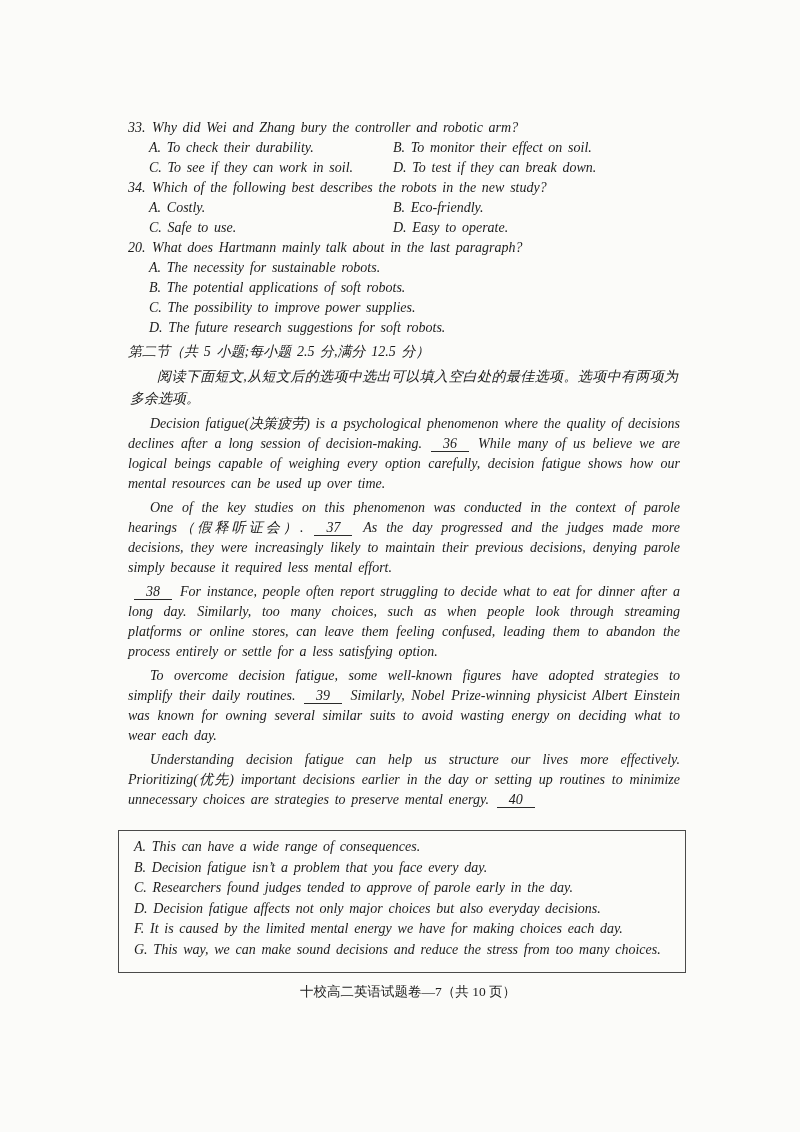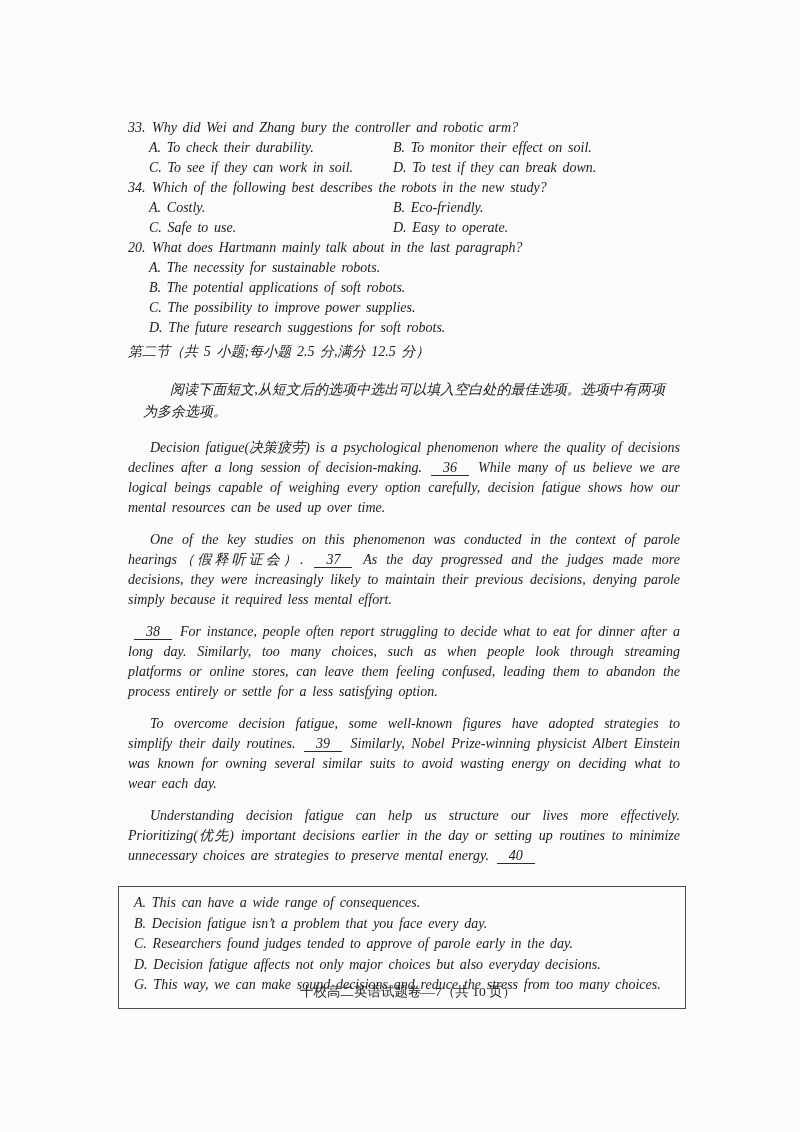--- a/index.html
+++ b/index.html
@@ -25,24 +25,24 @@
   }
   
   .q-stem { display: flex; }
   .q-num { width: 24px; flex: none; }
   .q-text { flex: 1; }
   .opts { padding-left: 21px; }
   .opts.grid2 { display: grid; grid-template-columns: 244px 1fr; }
   .opt { display: block; line-height: 20px; }
   
   .section-heading { line-height: 24px; margin-top: 2px; }
-  .instruction { line-height: 22px; text-indent: 27px; text-align: justify; margin: 15px; }
+  .instruction { line-height: 22px; text-indent: 27px; text-align: justify; margin: 2px; }
   
   .para {
-    margin: 12px 0 0 0;
+    margin: 4px 0 0 0;
     text-align: justify;
     text-indent: 22px;
     line-height: 20px;
   }
   .para.blank-first { text-indent: 4px; }
   .blank {
     display: inline-block;
     min-width: 38px;
     text-indent: 0;
     text-align: center;
@@ -122,19 +122,20 @@
       <p class="para blank-first"><span class="blank">38</span> <span>For instance, people often report struggling to decide what to eat for dinner after a long day. Similarly, too many choices, such as when people look through streaming platforms or online stores, can leave them feeling confused, leading them to abandon the process entirely or settle for a less satisfying option.</span></p>
       <p class="para"><span>To overcome decision fatigue, some well-known figures have adopted strategies to simplify their daily routines.</span> <span class="blank">39</span> <span>Similarly, Nobel Prize-winning physicist Albert Einstein was known for owning several similar suits to avoid wasting energy on deciding what to wear each day.</span></p>
       <p class="para"><span>Understanding decision fatigue can help us structure our lives more effectively. Prioritizing(优先) important decisions earlier in the day or setting up routines to minimize unnecessary choices are strategies to preserve mental energy.</span> <span class="blank">40</span></p>
     </div>
 
     <div class="choices-box">
       <div class="box-line">A. This can have a wide range of consequences.</div>
       <div class="box-line">B. Decision fatigue isn’t a problem that you face every day.</div>
       <div class="box-line">C. Researchers found judges tended to approve of parole early in the day.</div>
       <div class="box-line">D. Decision fatigue affects not only major choices but also everyday decisions.</div>
+      <div class="box-line">F. It is caused by the limited mental energy we have for making choices each day.</div>
       <div class="box-line">G. This way, we can make sound decisions and reduce the stress from too many choices.</div>
     </div>
 
   </div>
 
   <div class="footer">十校高二英语试题卷—7（共 10 页）</div>
 </div>
 
 </body></html>

